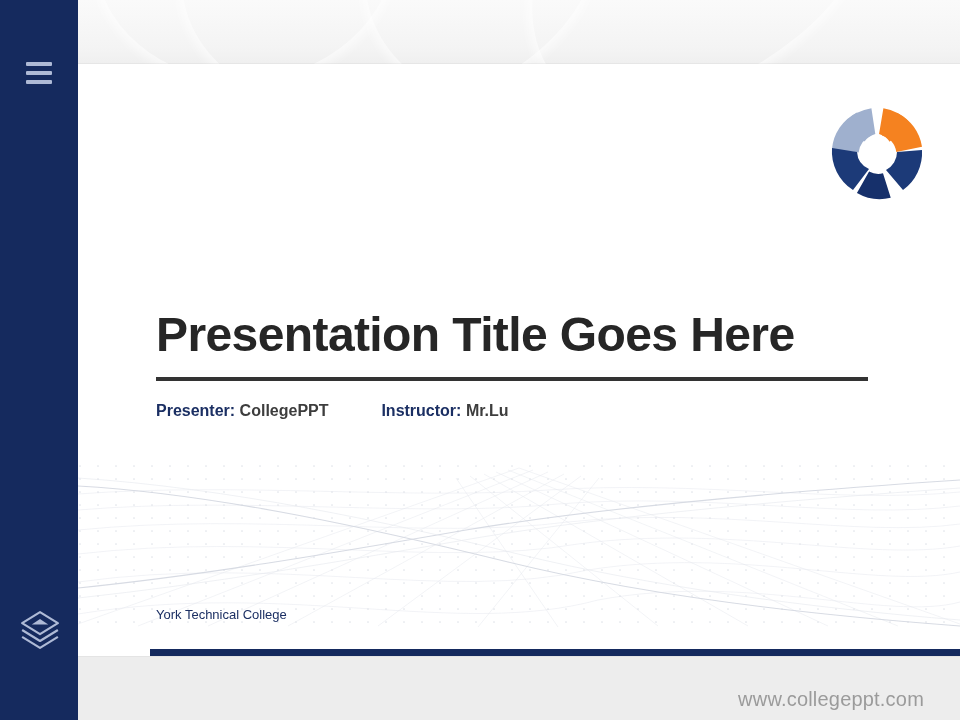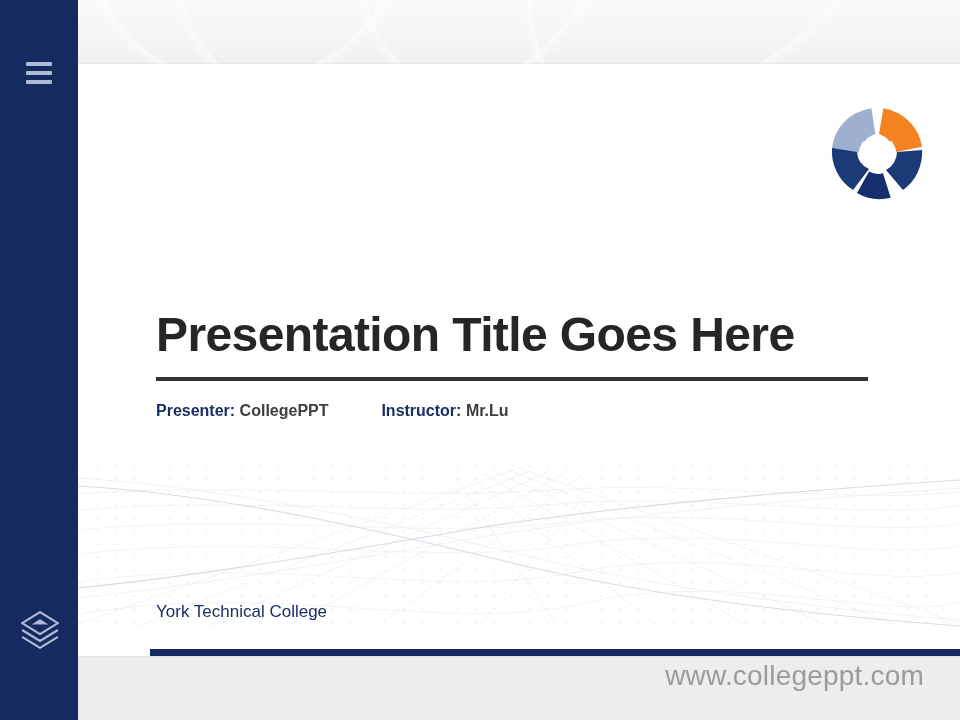--- a/index.html
+++ b/index.html
@@ -107,31 +107,31 @@
 
   
   .mesh {
     position:absolute; left:0; bottom:28px; width:882px; height:190px;
     opacity:0.5;
   }
 
   
   .slide-footer {
     position:absolute; left:78px; bottom:34px;
-    font-size:17px; color:#1b2f63; white-space:nowrap;
+    font-size:13px; color:#1b2f63; white-space:nowrap;
   }
   .slide-bottom-bar {
     position:absolute; left:72px; bottom:0; width:810px; height:7px;
     background:#152a5e;
   }
 
   
   .watermark {
-    position:absolute; right:36px; top:660px;
-    font-size:28px; color:#9b9b9b; letter-spacing:0.2px;
+    position:absolute; right:36px; top:688px;
+    font-size:20px; color:#9b9b9b; letter-spacing:0.2px;
     z-index:25;
     margin-left:6px;
   }
 </style>
 </head>
 <body>
 
 <div id="app">
 
   <div class="backdrop">

